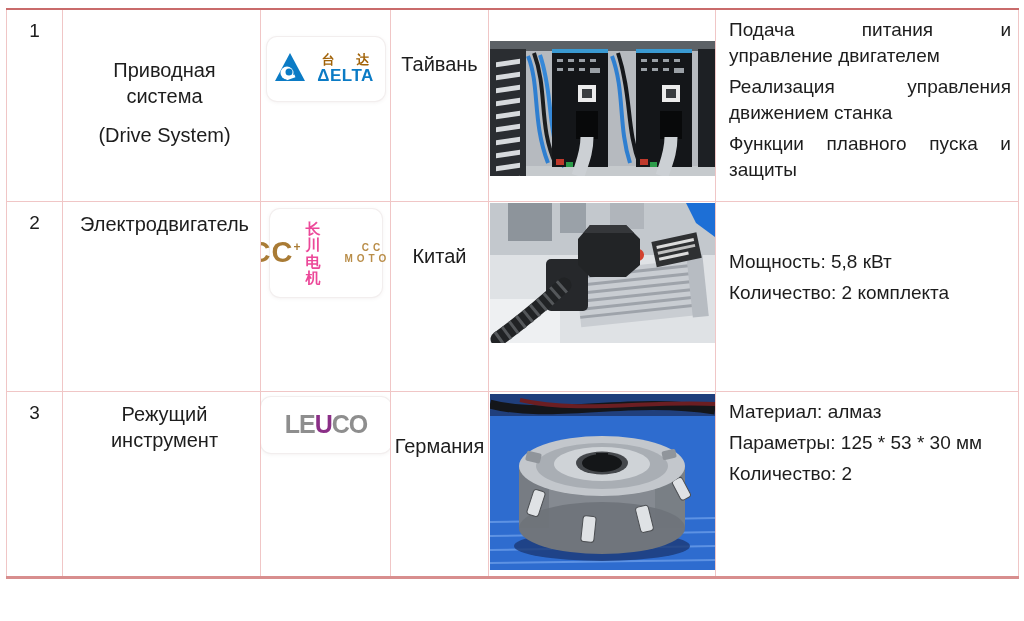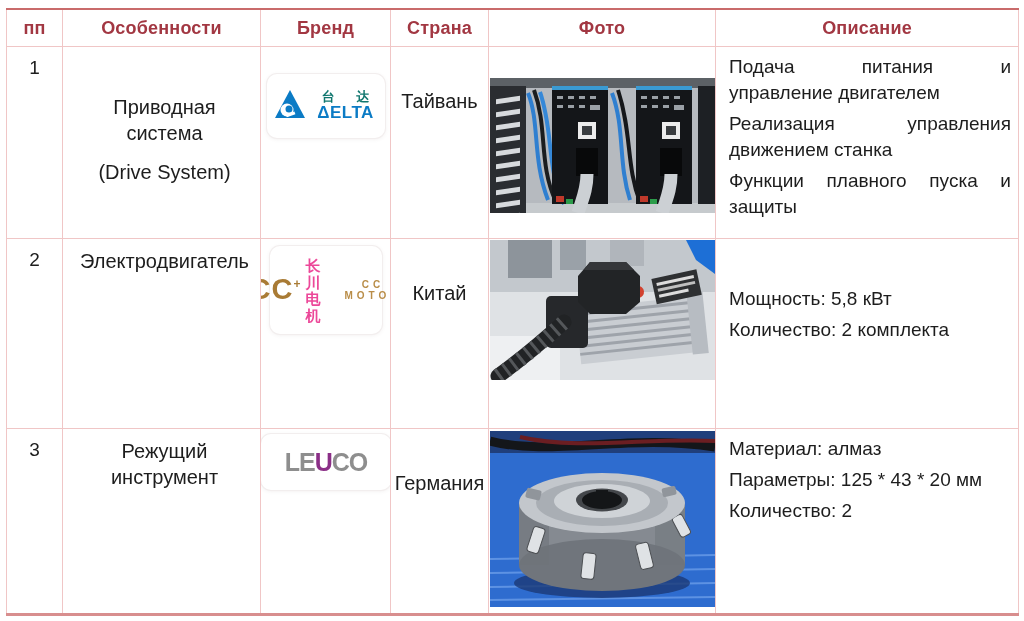--- a/index.html
+++ b/index.html
@@ -27,21 +27,21 @@
   .feat-line{white-space:nowrap;padding-left:6px;}
   .feat-gap{margin-top:12px;}
   .c-brand{padding:0;text-align:center;}
   .brand-card{
     background:#fff;border-radius:10px;margin:0 auto;
     box-shadow:0 0 0 1px #f2eeee, 0 1px 4px rgba(120,100,100,.12);
     display:flex;align-items:center;justify-content:center;
   }
   .card-delta{width:118px;height:64px;margin-top:27px;gap:6px;}
   .delta-txt{display:flex;flex-direction:column;align-items:center;line-height:1.05;}
-  .delta-zh{color:#0f766e;font-weight:bold;font-size:13px;letter-spacing:9px;margin-left:9px;}
+  .delta-zh{color:#a16207;font-weight:bold;font-size:13px;letter-spacing:9px;margin-left:9px;}
   .delta-latin{color:#0b7bc5;font-weight:800;font-size:17px;letter-spacing:.5px;}
   .card-cc{width:112px;height:88px;margin-top:7px;flex-direction:row;line-height:1.1;}
   .cc-big{color:#a97b35;font-weight:800;font-size:29px;letter-spacing:1px;}
   .cc-big sup{font-size:12px;}
   .cc-zh{color:#ec4899;font-weight:bold;font-size:15px;letter-spacing:4px;margin:3px 0 1px 4px;}
   .cc-motor{color:#b98d48;font-weight:bold;font-size:10px;letter-spacing:4px;margin-left:20px;}
   .card-leuco{width:130px;height:56px;margin-top:5px;}
   .leuco-word{font-weight:800;font-size:25px;letter-spacing:-1px;color:#8e8e8e;}
   .leuco-u{color:#8b2f87;}
   .c-country{font-size:20px;text-align:center;padding-top:43px;}
@@ -63,28 +63,20 @@
   <colgroup>
     <col style="width:56px">
         <col style="width:198px">
         <col style="width:130px">
     <col style="width:98px">
         <col style="width:227px">
         <col style="width:303px">
   </colgroup>
 
   <tbody>
-        <tr style="height:36px">
-    <th>пп</th>
-    <th>Особенности</th>
-    <th>Бренд</th>
-    <th>Страна</th>
-    <th>Фото</th>
-    <th>Описание</th>
-  </tr>
 
   <tr style="height:192px">
     <td class="c-num">1</td>
     <td class="c-feat mid">
       <div class="feat-line">Приводная</div>
       <div class="feat-line">система</div>
       <div class="feat-line feat-gap">(Drive System)</div>
     </td>
     <td class="c-brand">
       <div class="brand-card card-delta">
@@ -281,21 +273,21 @@
         <rect x="106" y="59" width="12" height="7" fill="#141618"></rect>
         <rect x="36" y="58" width="15" height="10" rx="2" fill="#90959b" transform="rotate(14 43 63)"></rect>
         <rect x="172" y="56" width="14" height="9" rx="2" fill="#90959b" transform="rotate(-12 179 60)"></rect>
       </svg>
     </td>
     <td class="c-desc">
             <div class="para">
               <div class="dline">Материал: алмаз</div>
             </div>
             <div class="para">
-              <div class="dline">Параметры: 125 * 43 * 20 мм</div>
+              <div class="dline">Параметры: 125 * 53 * 30 мм</div>
             </div>
             <div class="para">
               <div class="dline">Количество: 2</div>
             </div>
           </td>
   </tr>
 </tbody>
     </table>
 </div>
 

